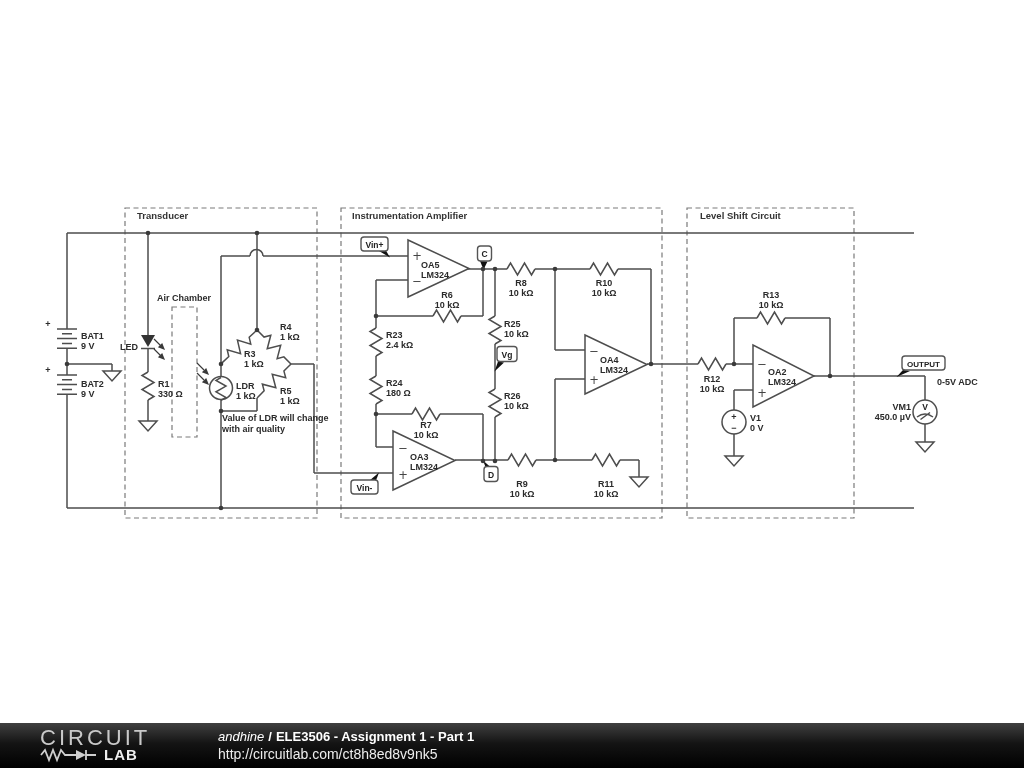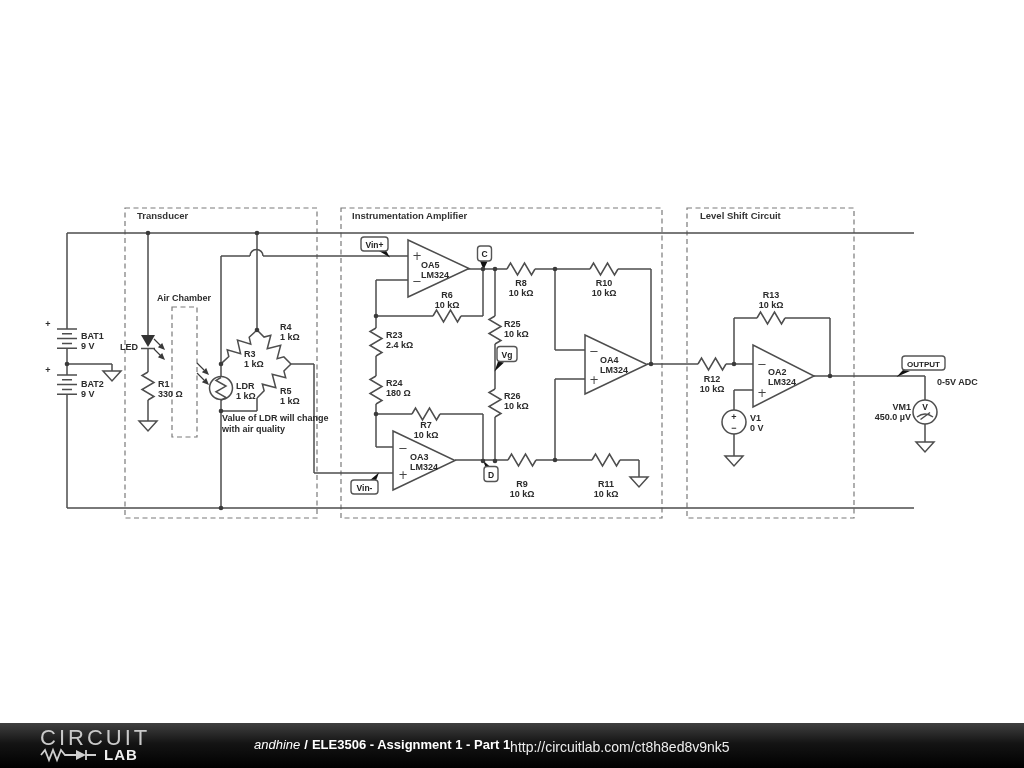--- a/index.html
+++ b/index.html
@@ -19,26 +19,26 @@
   .dashbox{fill:none;stroke:#7a7a7a;stroke-width:1.2;stroke-dasharray:5,3.5;}
   .dot{fill:#3a3a3a;}
   .flagbox{fill:#ffffff;stroke:#555;stroke-width:1.4;}
   .ptr{fill:#111;}
   .arrow{stroke:#3a3a3a;stroke-width:1.2;fill:none;}
   .arrowhead{fill:#3a3a3a;}
 
   
   .footer{position:absolute;left:0;bottom:0;width:1024px;height:45px;
     background:linear-gradient(#404040,#141414 45%,#000 100%);
-    display:flex;align-items:center;box-sizing:border-box;gap:36px;}
+    display:flex;align-items:center;box-sizing:border-box;}
   .logo{width:178px;padding-left:40px;display:flex;flex-direction:column;}
   .logo-circuit{font-size:22px;color:#c9c9c9;letter-spacing:3px;line-height:20px;}
   .logo-row{display:flex;align-items:center;margin-top:-2px;}
   .logo-lab{font-weight:bold;font-size:15px;color:#eee;letter-spacing:1px;margin-left:2px;text-align:center;}
-  .meta{display:flex;flex-direction:row;}
+  .meta{display:flex;flex-direction:column;}
   .title-line{font-weight:bold;font-size:13px;color:#fff;}
   .author{font-style:italic;font-weight:normal;}
   .sep{margin:0 4px;}
   .url{font-size:14px;color:#ededed;margin-top:2px;font-weight:normal;}
 </style>
 </head>
 <body>
 
 <svg class="schematic" width="1024" height="723" viewBox="0 0 1024 723" xmlns="http://www.w3.org/2000/svg">
 

